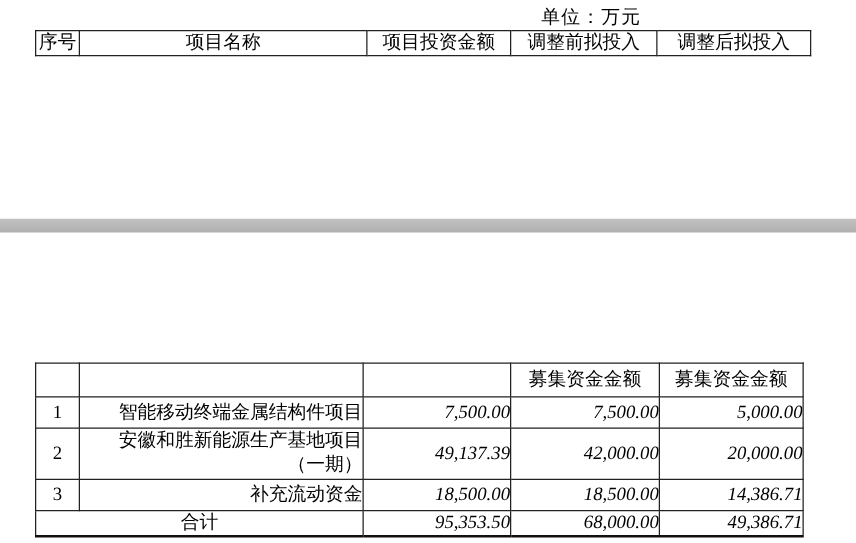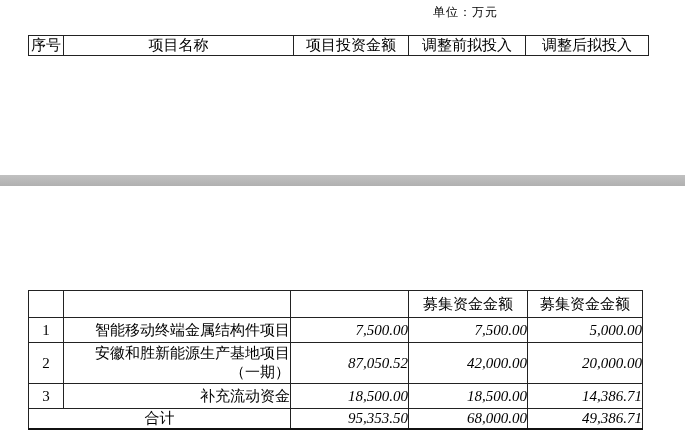--- a/index.html
+++ b/index.html
@@ -9,39 +9,39 @@
     height: 434px;
     background: #ffffff;
     color: #000000;
     font-family: "Liberation Serif", "DejaVu Serif", serif;
     overflow: hidden;
   }
   .unit-label {
     position: absolute;
     left: 433px;
     top: 4px;
-    font-size: 12px;
+    font-size: 15px;
     letter-spacing: 1px;
     white-space: nowrap;
   }
   table.tbl {
     position: absolute;
     border-collapse: collapse;
     table-layout: fixed;
   }
   table.tbl td, table.tbl th {
     border: 1px solid #222222;
     font-size: 15px;
     font-weight: normal;
     padding: 0;
     vertical-align: middle;
     overflow: hidden;
     line-height: 19px;
   }
-  table.top-tbl { left: 28px; top: 35px; width: 620px; }
+  table.top-tbl { left: 28px; top: 24px; width: 620px; }
   table.bottom-tbl { left: 28px; top: 290px; width: 614px; }
   .bold { font-weight: bold; }
   .center { text-align: center; }
   .name-cell { text-align: right; padding-left: 7px; white-space: pre-line; }
   .num-cell { text-align: right; padding-right: 8px; font-style: italic; }
   .top-align { vertical-align: top; padding-top: 3px; }
   tr.cont-head-row td { height: 26px; }
   tr.row-h25 td { height: 24px; }
   tr.row-h41 td { height: 40px; }
   tr.total-row td {
@@ -105,21 +105,21 @@
         <td class="center">1</td>
         <td class="name-cell">智能移动终端金属结构件项目</td>
         <td class="num-cell">7,500.00</td>
         <td class="num-cell">7,500.00</td>
         <td class="num-cell">5,000.00</td>
       </tr>
       <tr class="row-h41">
         <td class="center top-align">2</td>
         <td class="name-cell">安徽和胜新能源生产基地项目
 （一期）</td>
-        <td class="num-cell">87,050.52</td>
+        <td class="num-cell">49,137.39</td>
         <td class="num-cell">42,000.00</td>
         <td class="num-cell top-align">20,000.00</td>
       </tr>
       <tr class="row-h25">
         <td class="center">3</td>
         <td class="name-cell">补充流动资金</td>
         <td class="num-cell">18,500.00</td>
         <td class="num-cell">18,500.00</td>
         <td class="num-cell">14,386.71</td>
       </tr>

